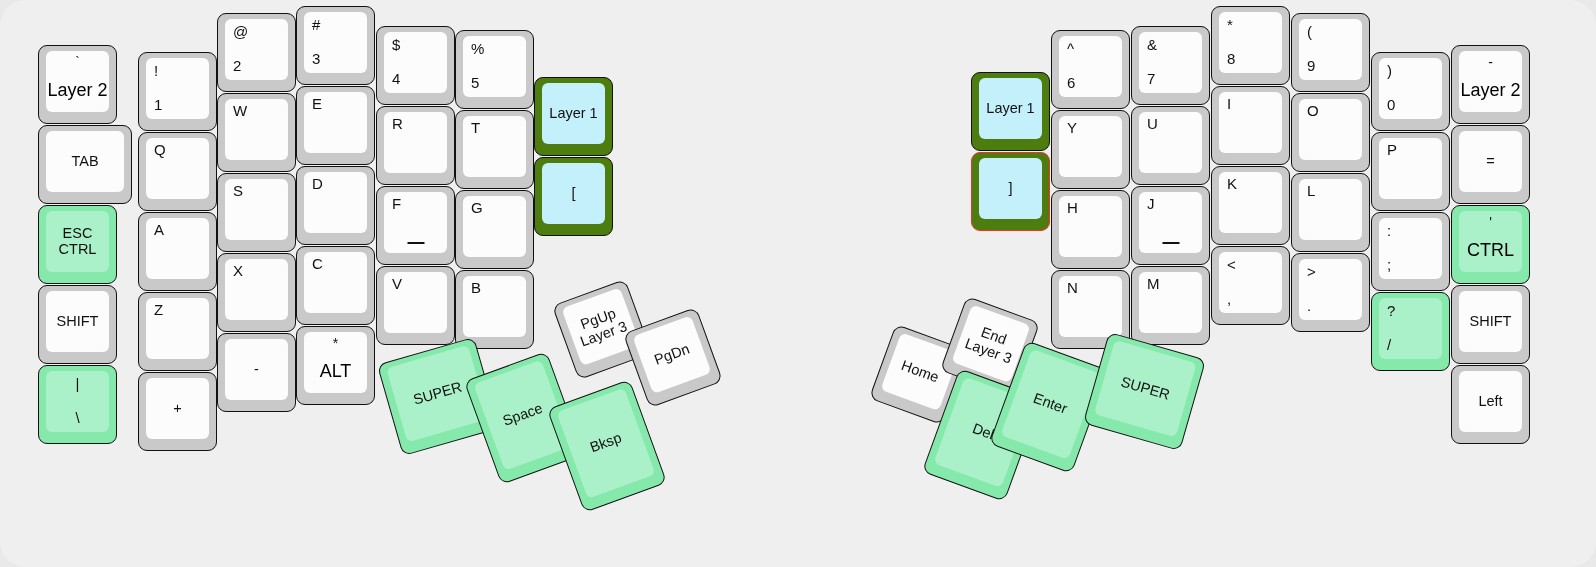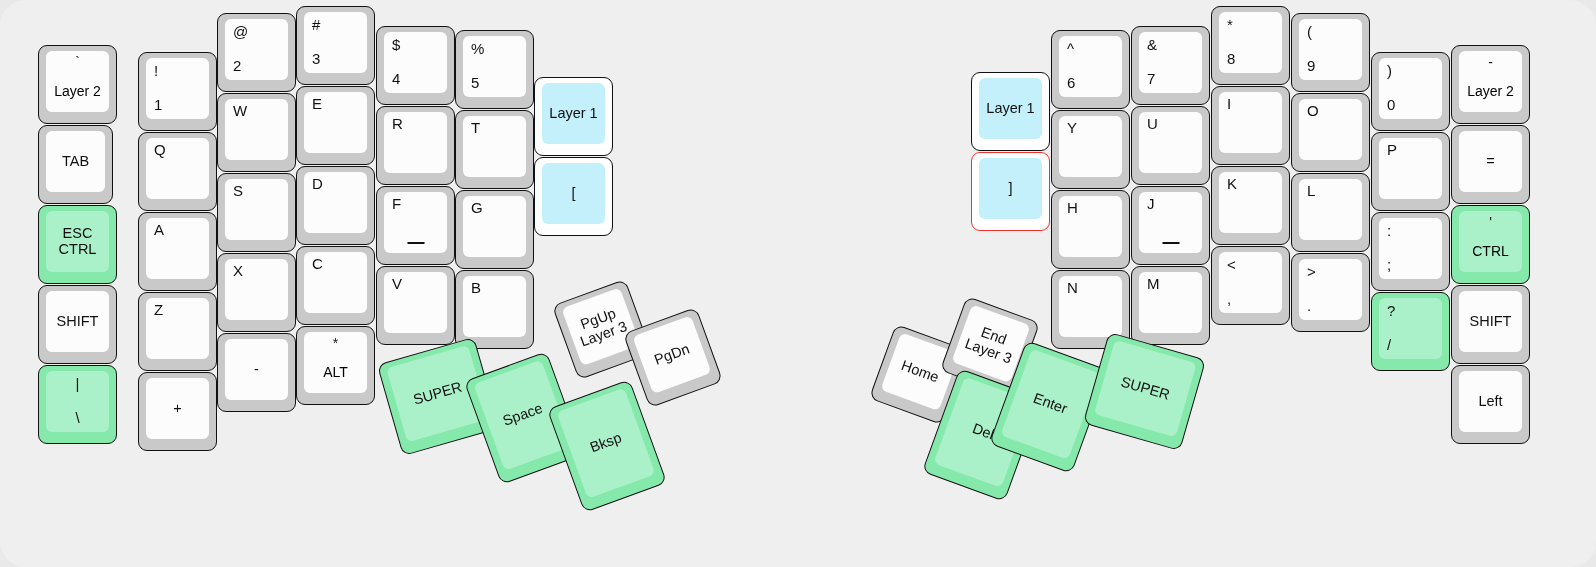--- a/index.html
+++ b/index.html
@@ -37,21 +37,21 @@
     display:flex;
     flex-direction:column;
     align-items:center;
     justify-content:center;
     overflow:hidden;
   }
 
   
   .key.green{background:#84e9ab;}
   .key.green .cap{background:#aaf0c9;}
-  .key.blue{background:#ffffff;}
+  .key.blue{background:#4d7c0f;}
   .key.blue .cap{background:#c4f0fb;}
   .key.sel{border-color:#f0322d;}
 
   
   .lg{
     color:#111;
     line-height:1.05;
     text-align:center;
     white-space:pre;
     pointer-events:none;
@@ -68,21 +68,21 @@
   .cap.dual .lg{text-align:left;}
 
   
   .cap.topmark{
     justify-content:flex-start;
     padding-top:4px;
   }
   .cap.topmark .tm{font-size:14px;line-height:1;}
   .cap.topmark .bl{
     flex:1;display:flex;align-items:center;justify-content:center;
-    font-size:14px;
+    font-size:18px;
   }
 
   
   .cap.stack .lg{font-size:14.5px;}
 
   
   .homing{
     position:absolute;
     left:50%;transform:translateX(-50%);
     bottom:9px;
@@ -94,21 +94,21 @@
 <body>
 
 <div id="panel"></div>
 <div id="board">
     <div class="key" style="left: 38px; top: 45px; width: 79px; height: 79px;">
       <div class="cap topmark">
         <span class="lg tm">`</span>
         <span class="bl">Layer 2</span>
       </div>
     </div>
-    <div class="key" style="left: 38px; top: 125px; width: 75px; height: 79px;">
+    <div class="key" style="left: 38px; top: 125px; width: 94px; height: 79px;">
       <div class="cap">
         <span class="lg main">TAB</span>
       </div>
     </div>
     <div class="key green" style="left: 38px; top: 205px; width: 79px; height: 79px;">
       <div class="cap stack">
         <span class="lg">ESC</span>
         <span class="lg">CTRL</span>
       </div>
     </div>

